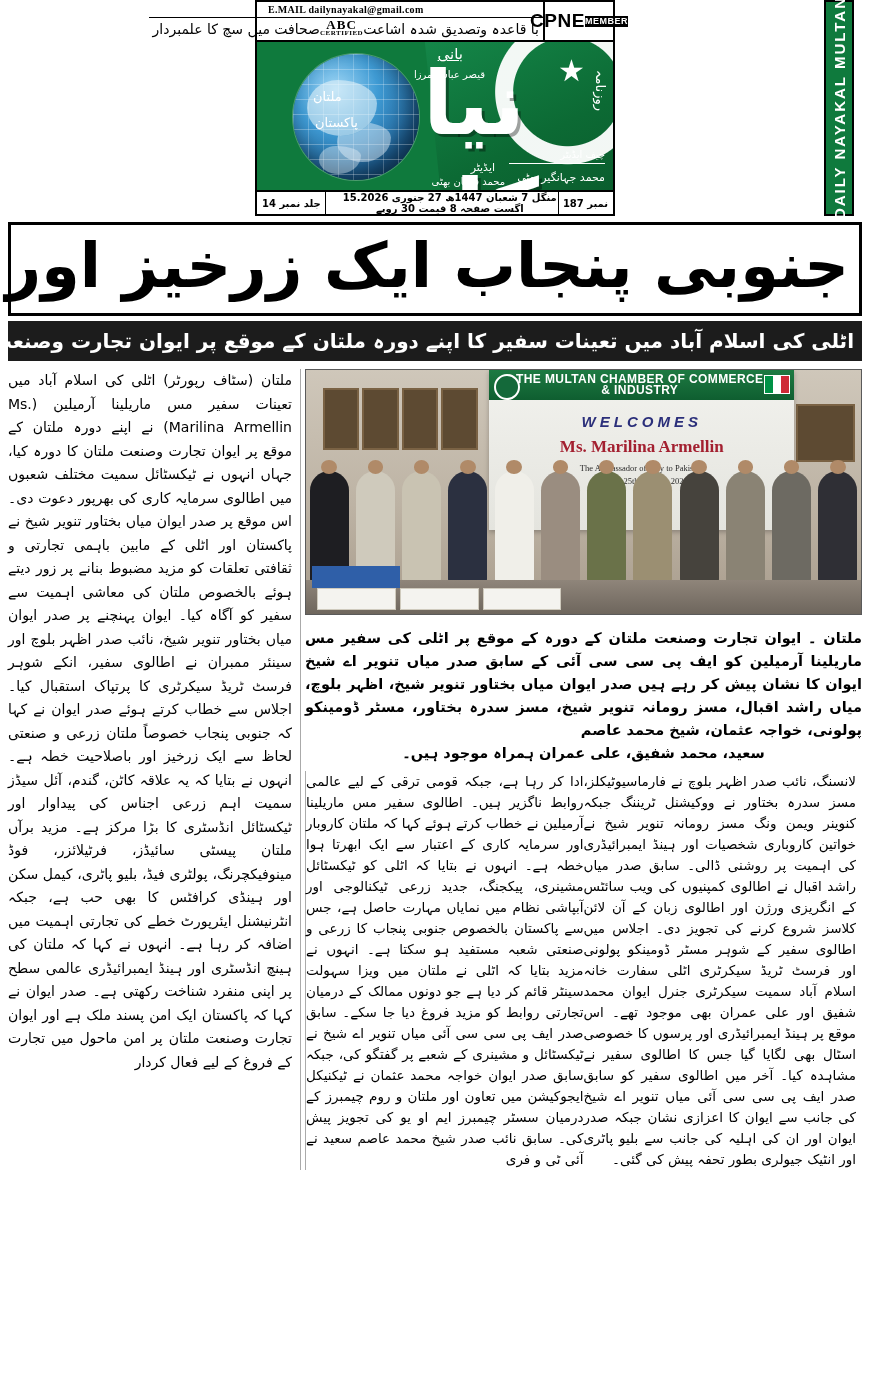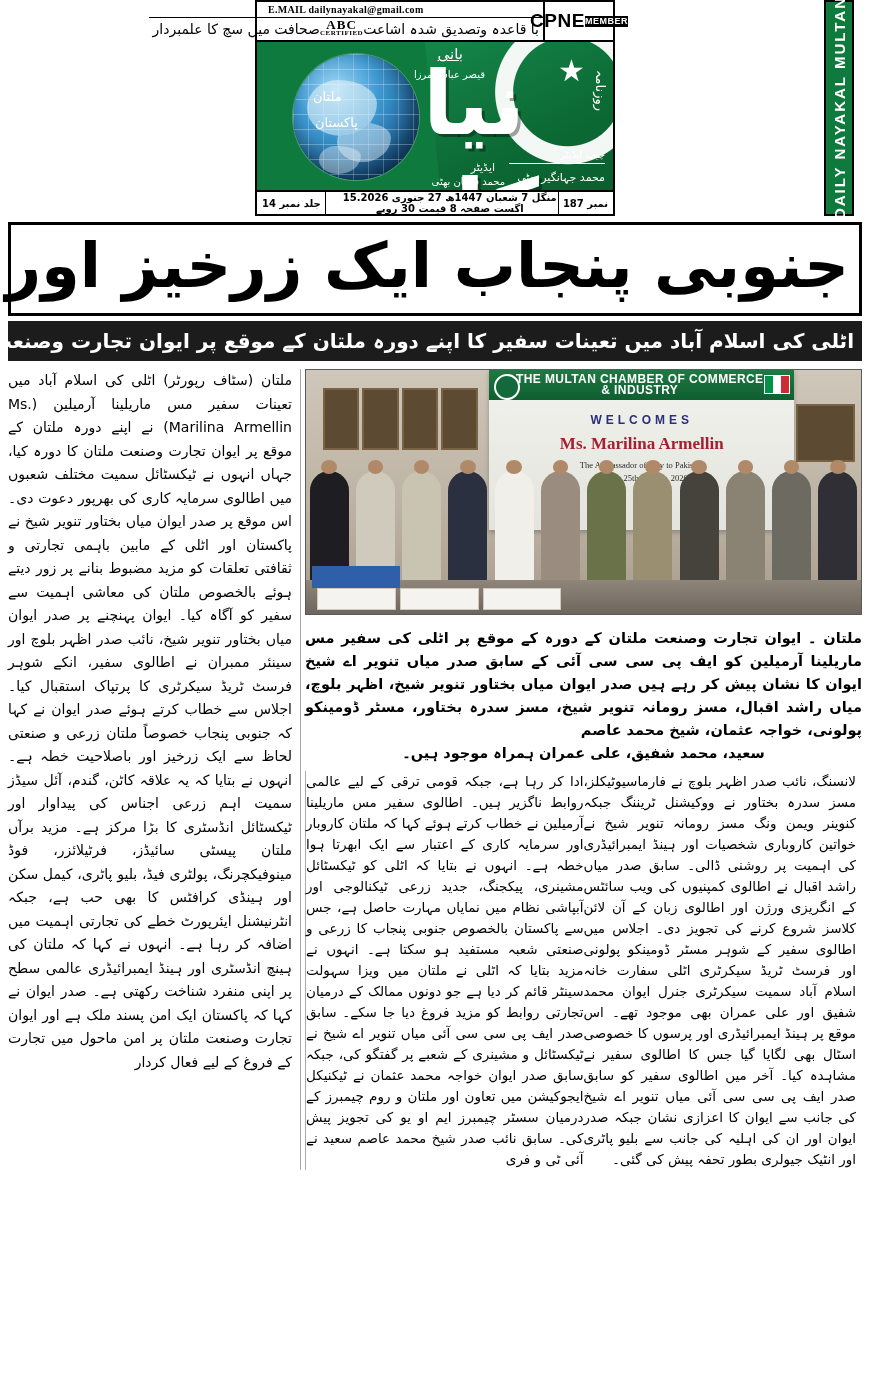--- a/index.html
+++ b/index.html
@@ -166,23 +166,24 @@
   .ph-seal{
     position:absolute;left:5px;top:4px;width:22px;height:22px;border-radius:50%;
     border:2px solid #fff;background:#14693a;
   }
   .ph-itflag{
     position:absolute;right:4px;top:5px;width:26px;height:19px;
     background:linear-gradient(to right,#009246 0 33%,#ffffff 33% 66%,#ce2b37 66% 100%);
     border:1px solid #fff;box-sizing:border-box;
   }
   .ph-welcome{
-    text-align:center;color:#2b2f7a;font-size:12px;font-weight:bold;
+    text-align:center;color:#2b2f7a;font-size:15px;font-weight:bold;
     letter-spacing:4px;margin-top:13px;direction:ltr;
     font-family:"Liberation Sans",sans-serif;
+    font-style:italic;
   }
   .ph-guest{
     text-align:center;color:#a32030;font-size:17px;margin-top:7px;direction:ltr;
     font-family:"Liberation Serif",serif;font-weight:bold;
   }
   .ph-role{
     text-align:center;color:#2a2a2a;font-size:8.5px;margin-top:6px;direction:ltr;
     font-family:"Liberation Serif",serif;
   }
   .ph-date{

